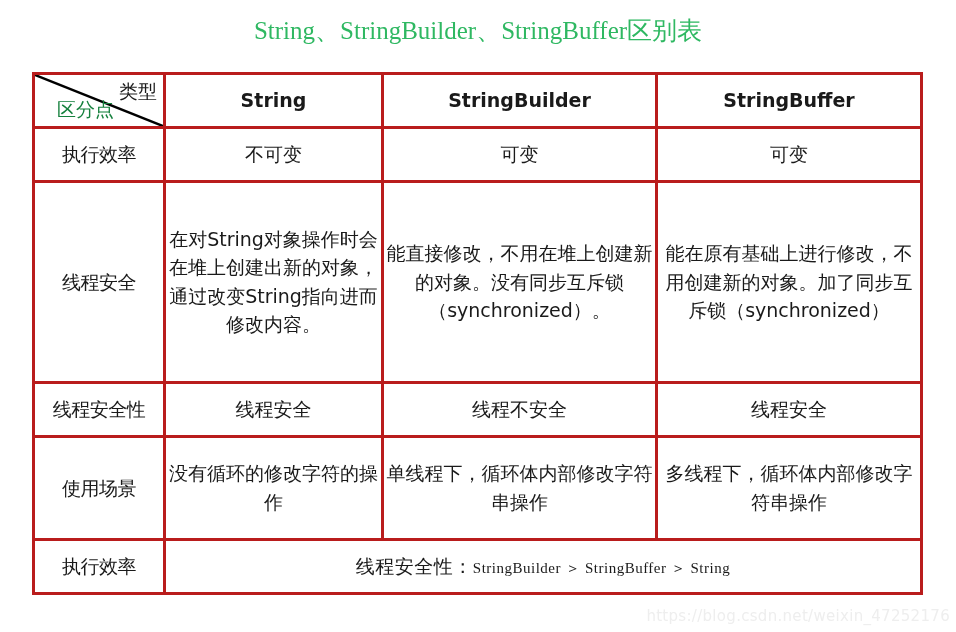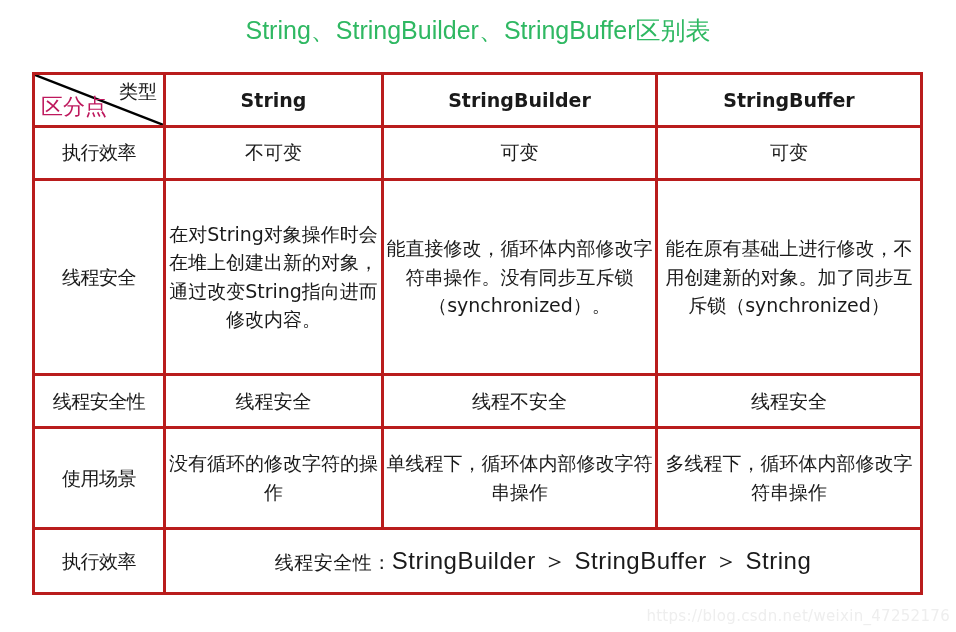--- a/index.html
+++ b/index.html
@@ -15,21 +15,21 @@
     position: relative;
   }
 
   #page-title {
     position: absolute;
     left: 0;
     top: 14px;
     width: 956px;
     text-align: center;
     color: #2fb862;
-    font-family: Liberation Sans, sans-serif;
+    font-family: Liberation Serif, serif;
     font-size: 25px;
     font-weight: 400;
     letter-spacing: 0px;
     white-space: nowrap;
   }
 
   #table-wrap {
     position: absolute;
     left: 32px;
     top: 72px;
@@ -77,24 +77,24 @@
   .corner-top {
     position: absolute;
     right: 6px;
     top: 6px;
     font-size: 19px;
     color: #1a1a1a;
     line-height: 1.1;
   }
   .corner-bottom {
     position: absolute;
-    left: 6px;
+    left: 22px;
     bottom: 6px;
-    font-size: 22px;
-    color: #be185d;
+    font-size: 19px;
+    color: #15803d;
     line-height: 1.1;
   }
 
   td.head {
     color: #0fa6f2;
     font-size: 25px;
     font-weight: 700;
   }
 
   td.rowlabel {
@@ -122,22 +122,22 @@
     line-height: 1.55;
     margin-left: 40px;
   }
 
   td.summary {
     font-size: 20px;
     text-align: center;
     letter-spacing: 0.5px;
   }
   td.summary .mono {
-    font-family: Liberation Sans, sans-serif;
-    font-size: 24px;
+    font-family: Liberation Serif, serif;
+    font-size: 15px;
   }
 
   .mono {
     font-family: "DejaVu Sans Mono", monospace;
   }
 
   #watermark {
     position: absolute;
     right: 6px;
     bottom: 7px;
@@ -178,21 +178,21 @@
       <tr>
         <td class="rowlabel">执行效率</td>
         <td class="center-small">不可变</td>
         <td class="center-small">可变</td>
         <td class="center-small">可变</td>
       </tr>
 
       <tr>
         <td class="rowlabel">线程安全</td>
         <td class="para">在对String对象操作时会在堆上创建出新的对象，通过改变String指向进而修改内容。</td>
-        <td class="para">能直接修改，循环体内部修改字符串操作。没有同步互斥锁（synchronized）。</td>
+        <td class="para">能直接修改，不用在堆上创建新的对象。没有同步互斥锁（synchronized）。</td>
         <td class="para">能在原有基础上进行修改，不用创建新的对象。加了同步互斥锁（synchronized）</td>
       </tr>
 
       <tr>
         <td class="rowlabel">线程安全性</td>
         <td class="center-small">线程安全</td>
         <td class="center-small">线程不安全</td>
         <td class="center-small">线程安全</td>
       </tr>
 

